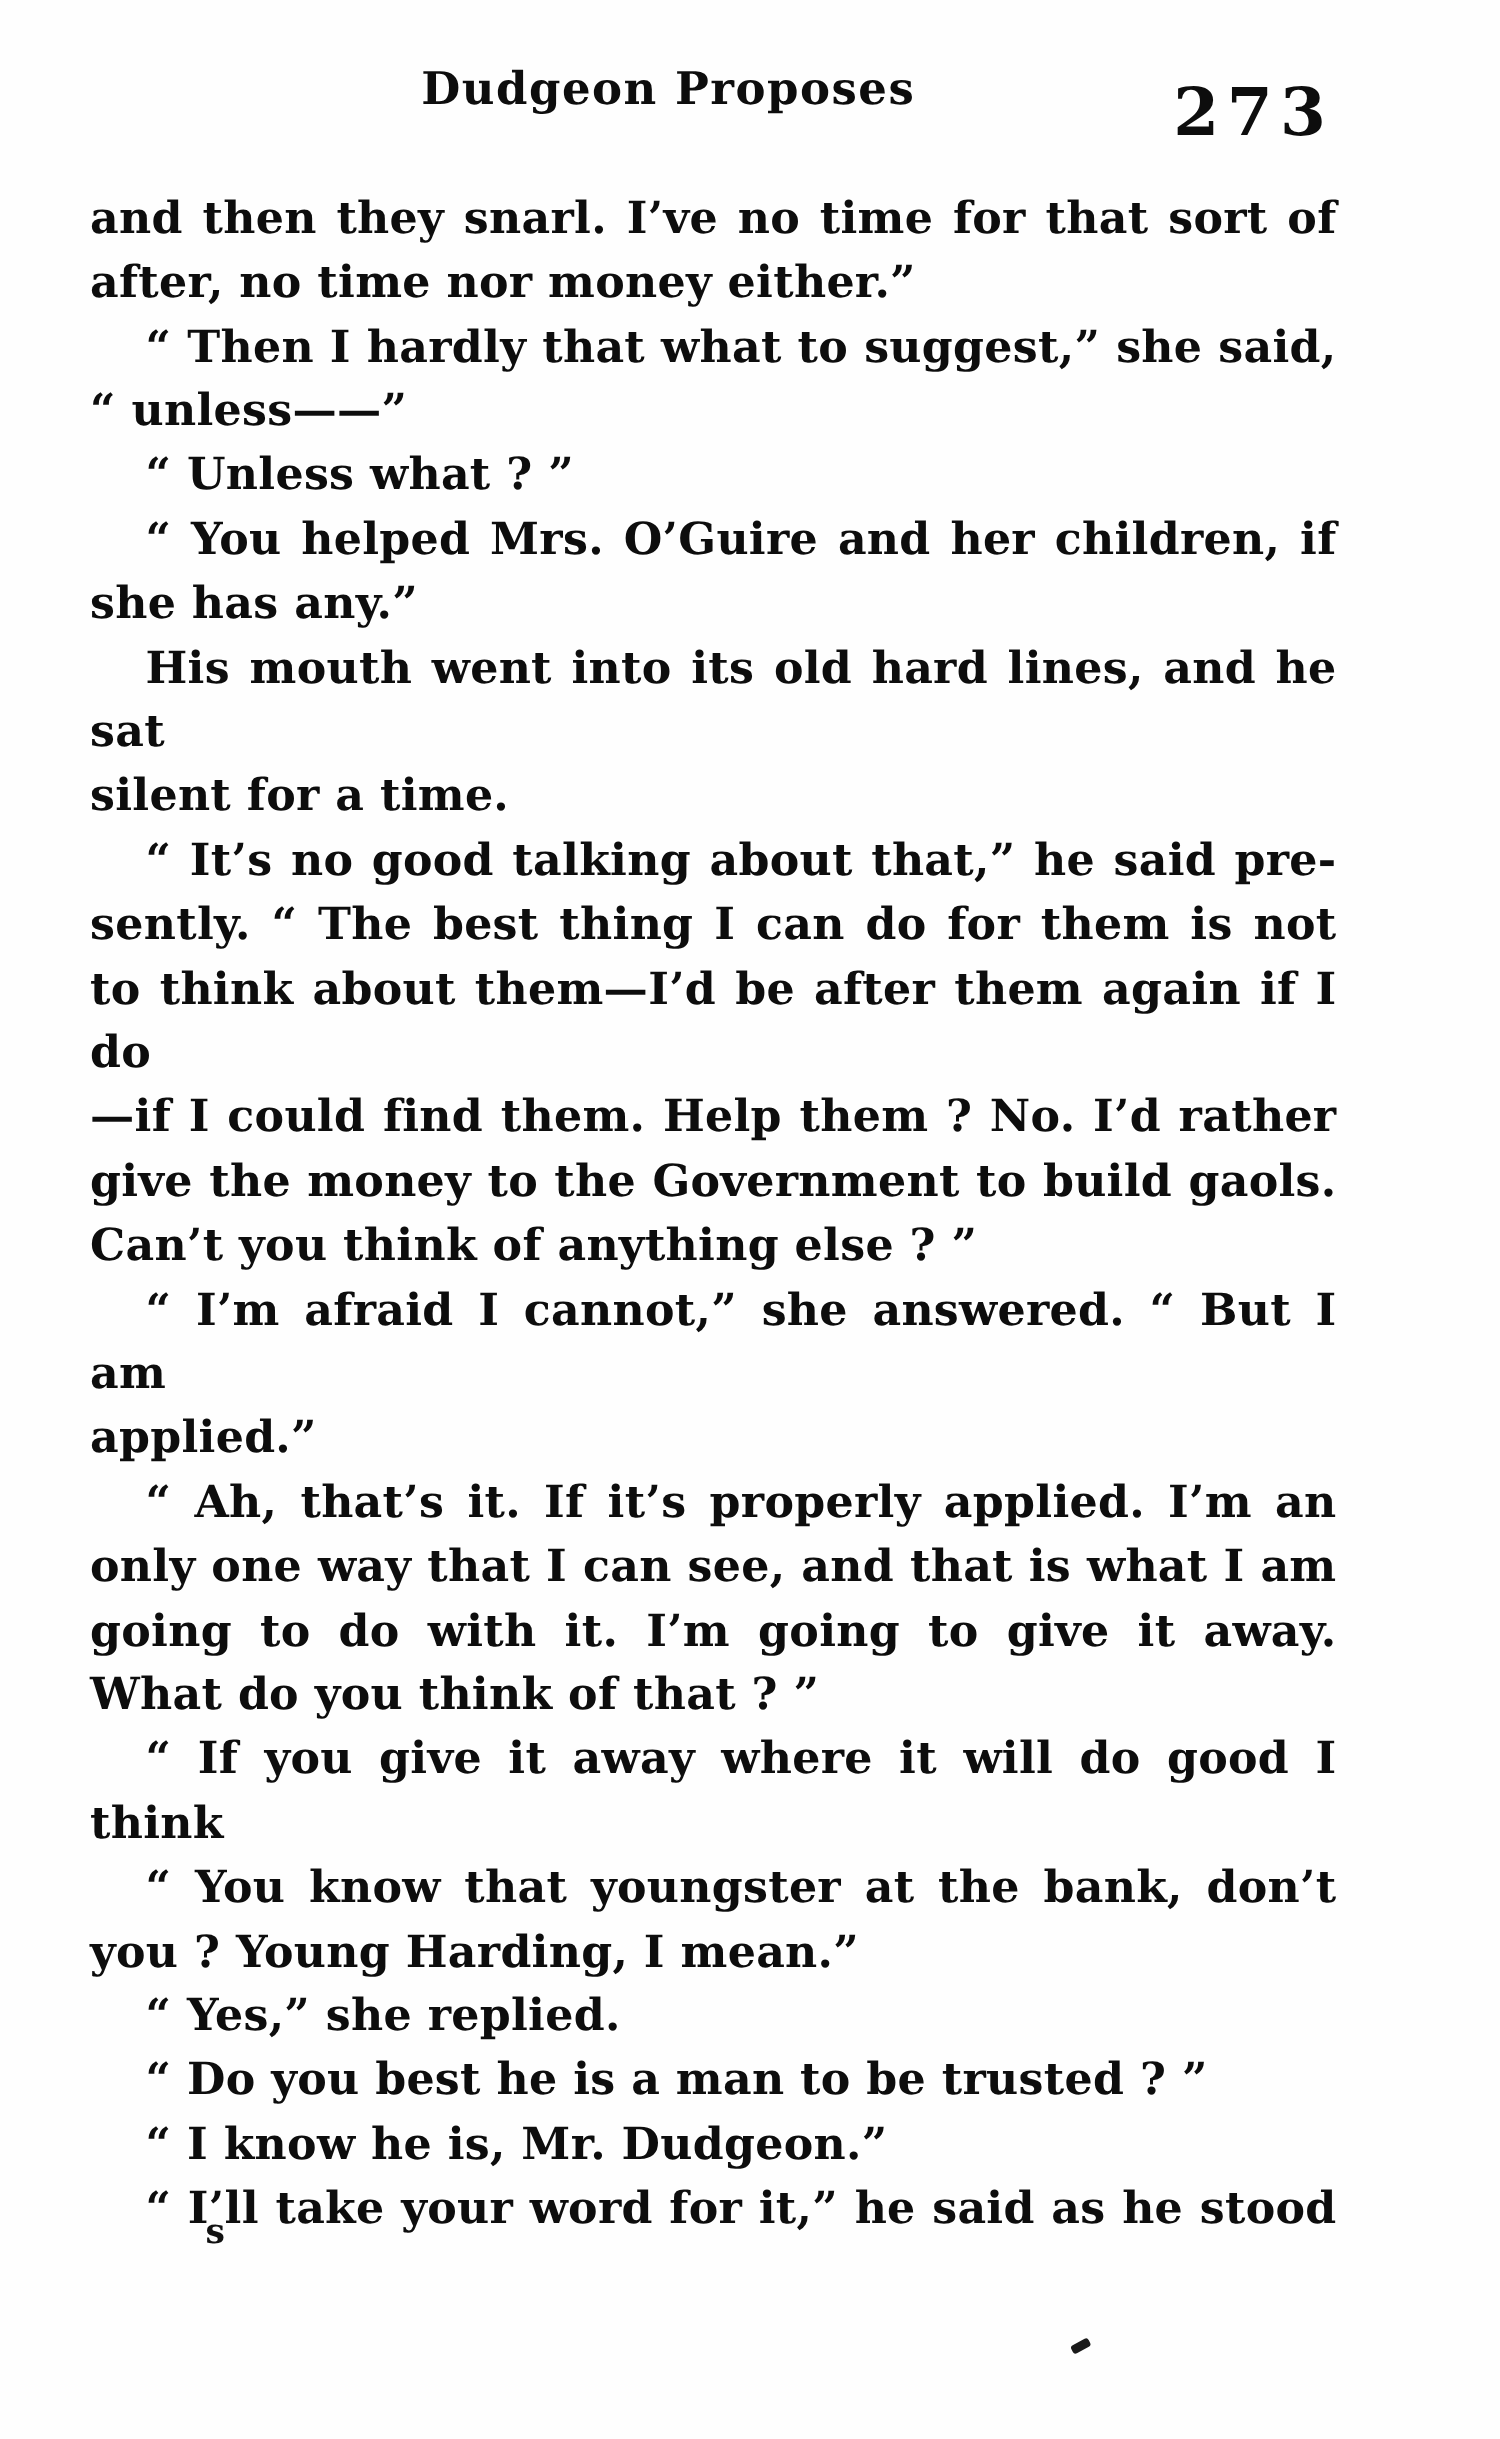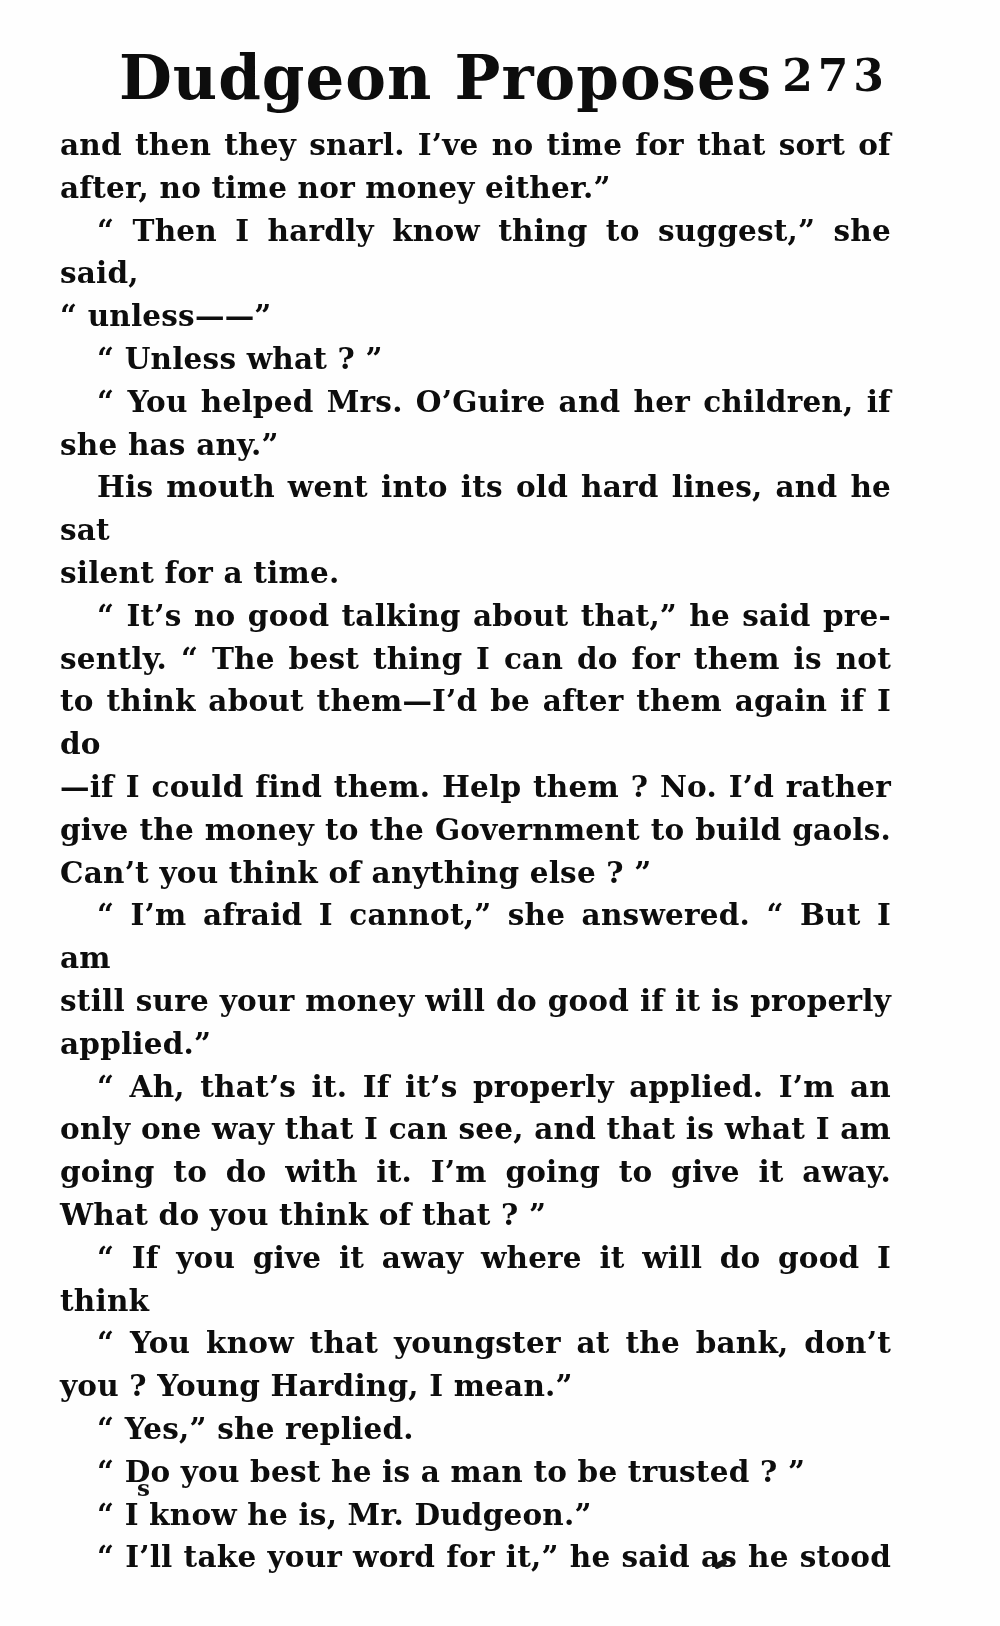--- a/index.html
+++ b/index.html
@@ -19,21 +19,21 @@
   }
   .running-head {
     position: absolute;
     top: 42px;
     left: 60px;
     width: 831px;
     height: 70px;
   }
   .running-title {
     text-align: center;
-    font-size: 61px;
+    font-size: 30px;
     font-weight: 600;
     letter-spacing: 1px;
     margin-right: 60px;
   }
   .page-number {
     position: absolute;
     right: 2px;
     top: 8px;
     font-size: 44px;
     font-weight: 600;
@@ -82,35 +82,34 @@
 <div class="page">
 
   <div class="running-head">
     <div class="running-title">Dudgeon Proposes</div>
     <div class="page-number">273</div>
   </div>
 
   <div class="body-text">
     <div class="ln">and then they snarl.  I’ve no time for that sort of</div>
     <div class="ln last">after, no time nor money either.”</div>
-    <div class="ln ind">“ Then I hardly know thing to suggest,” she said,</div>
+    <div class="ln ind">“ Then I hardly that what to suggest,” she said,</div>
     <div class="ln last">“ unless——”</div>
     <div class="ln ind last">“ Unless what ? ”</div>
     <div class="ln ind">“ You helped Mrs. O’Guire and her children, if</div>
     <div class="ln last">she has any.”</div>
     <div class="ln ind">His mouth went into its old hard lines, and he sat</div>
     <div class="ln last">silent for a time.</div>
     <div class="ln ind">“ It’s no good talking about that,” he said pre-</div>
     <div class="ln">sently.  “ The best thing I can do for them is not</div>
     <div class="ln">to think about them—I’d be after them again if I do</div>
     <div class="ln">—if I could find them.  Help them ?  No.  I’d rather</div>
     <div class="ln">give the money to the Government to build gaols.</div>
     <div class="ln last">Can’t you think of anything else ? ”</div>
     <div class="ln ind">“ I’m afraid I cannot,” she answered.  “ But I am</div>
-    <div class="ln">still sure your money will do good if it is properly</div>
     <div class="ln last">applied.”</div>
     <div class="ln ind">“ Ah, that’s it.  If it’s properly applied.  I’m an</div>
     <div class="ln">only one way that I can see, and that is what I am</div>
     <div class="ln">going to do with it.  I’m going to give it away.</div>
     <div class="ln last">What do you think of that ? ”</div>
     <div class="ln ind">“ If you give it away where it will do good I think</div>
     <div class="ln ind">“ You know that youngster at the bank, don’t</div>
     <div class="ln last">you ?  Young Harding, I mean.”</div>
     <div class="ln ind last">“ Yes,” she replied.</div>
     <div class="ln ind last">“ Do you best he is a man to be trusted ? ”</div>

